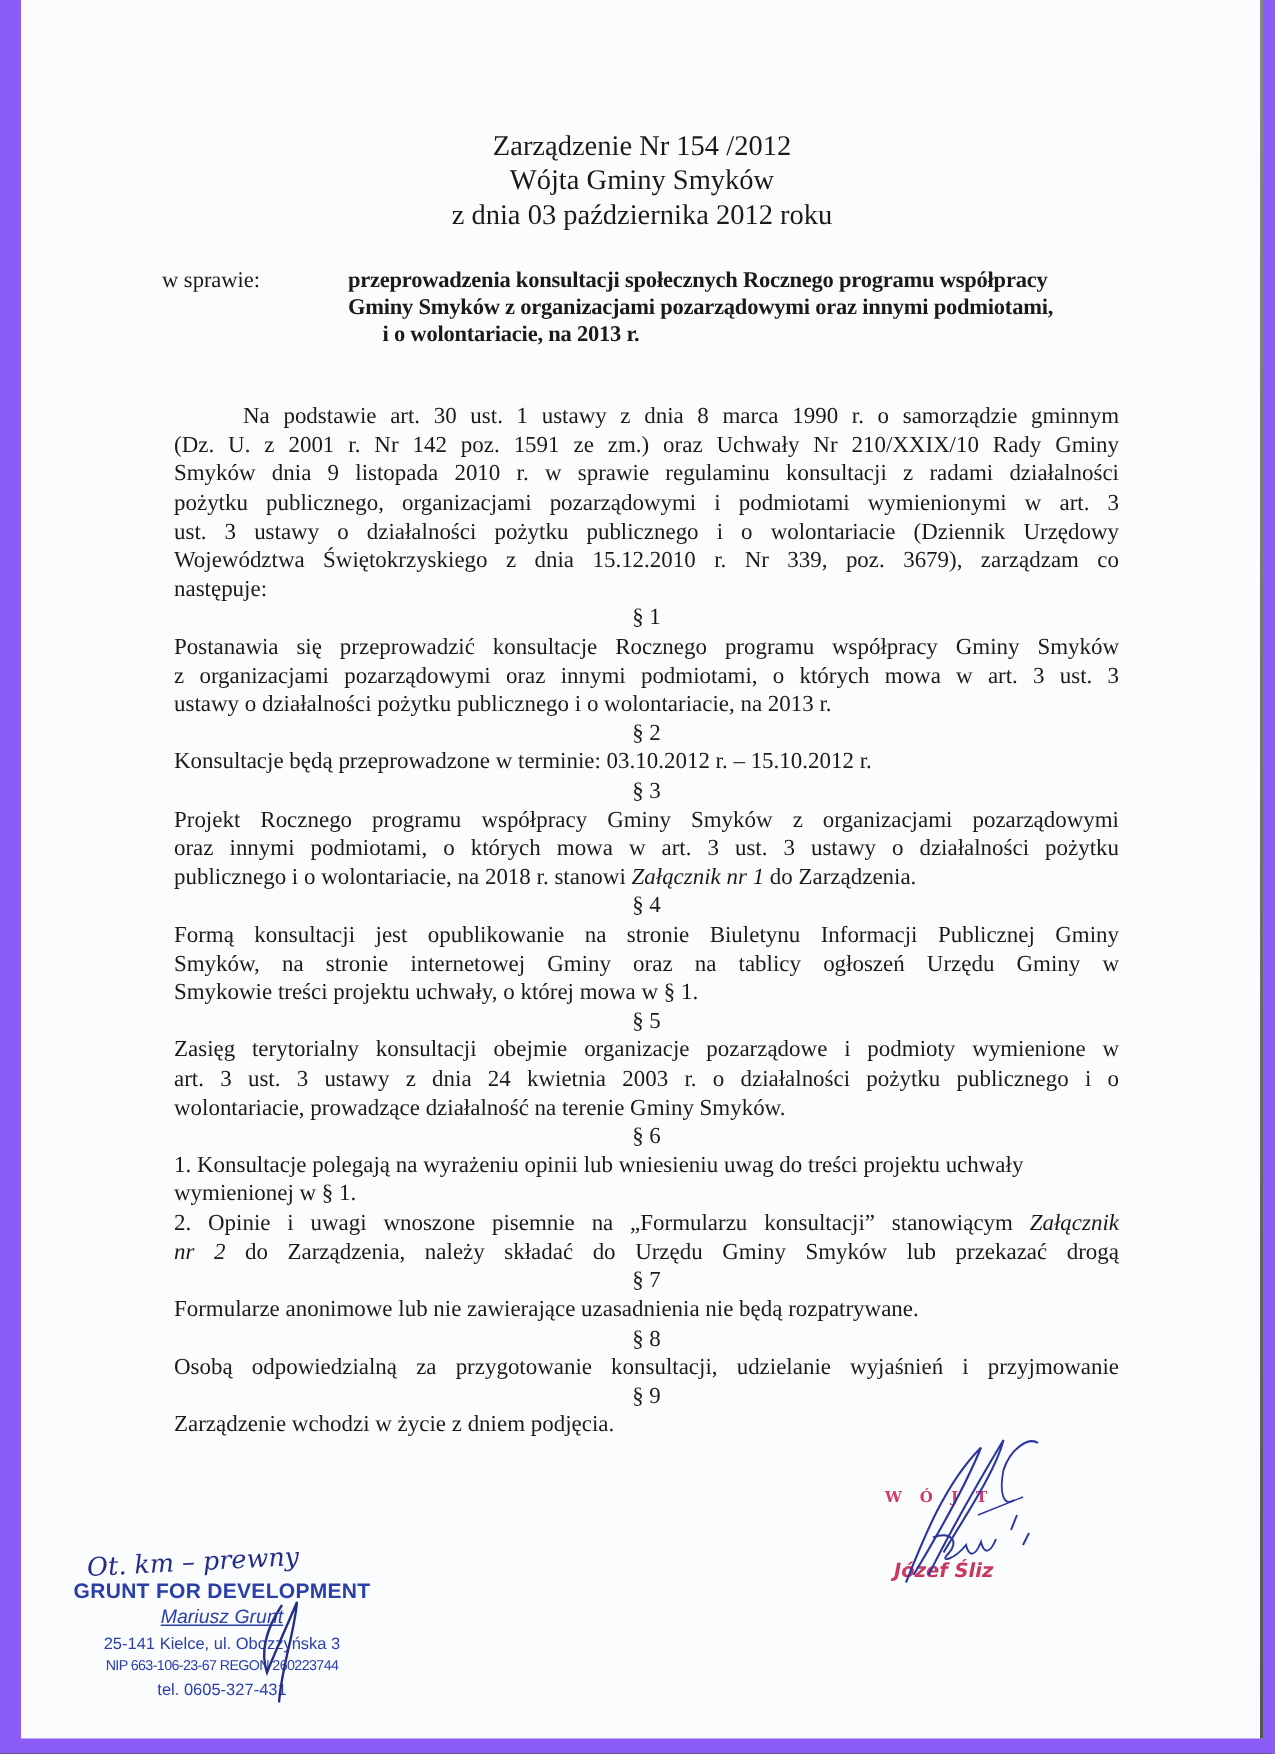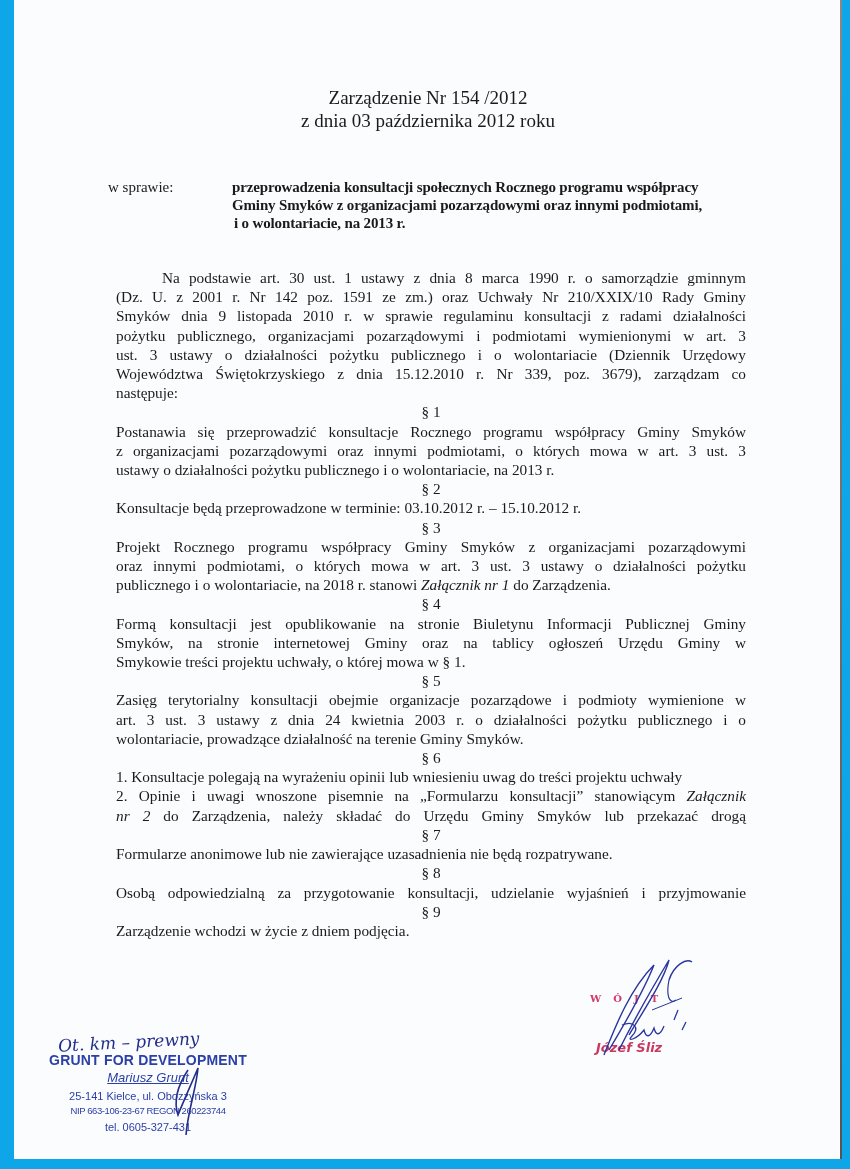--- a/index.html
+++ b/index.html
@@ -1,31 +1,31 @@
 <!DOCTYPE html>
 <html><head>
   <meta charset="utf-8">
   <style>
     * { box-sizing: border-box; margin: 0; padding: 0; }
     html, body { width: 850px; height: 1169px; overflow: hidden; background: #1c1c1c; }
     .scan {
-      position: relative; width: 850px; height: 1169px; background: #0ea5e9;
+      position: relative; width: 850px; height: 1169px; background: #8b5cf6;
     }
     .page {
       position: absolute; left: 14px; top: 0; width: 828px; height: 1159px;
       background: #fbfcfd;
       font-family: "Liberation Serif", serif; color: #1a1a1a;
     }
     .page-inner { position: absolute; left: 0; top: 0; width: 100%; height: 100%; }
     .title-block { position: absolute; left: 0; width: 100%; text-align: center; top: 86px; font-size: 19px; line-height: 23px; }
     .subject { position: absolute; top: 178px; left: 94px; width: 700px; font-size: 15px; line-height: 18px; }
     .subject-label { position: absolute; left: 0; top: 0; }
     .subject-text { position: absolute; left: 124px; top: 0; width: 560px; font-weight: bold; font-family: "Liberation Serif", serif; letter-spacing: -0.15px; }
     .subject-text span { display: block; white-space: nowrap; }
-    .subject-text span.indent { padding-left: 2px; }
+    .subject-text span.indent { padding-left: 2px; margin-left: 21px; }
     .body { position: absolute; left: 102px; top: 268px; width: 630px; font-size: 15.3px; line-height: 19.2px; }
     .line { display: block; white-space: nowrap; text-align: justify; text-align-last: justify; }
     .line.last { text-align-last: left; }
     .line.indent { padding-left: 46px; }
     .para-mark { display: block; text-align: center; }
     .email { color: #1f3fbf; text-decoration: underline; }
     i { font-style: italic; }
     .stamp-left {
       position: absolute; left: 24px; top: 1040px; width: 220px; color: #2a3fa8;
       font-family: "Liberation Sans", sans-serif; text-align: center;
@@ -44,20 +44,21 @@
   </style>
 </head>
 <body>
 
 <div class="scan">
   <div class="page">
     <div class="page-inner">
 
       <div class="title-block">
         <div>Zarządzenie Nr 154 /2012</div>
+        <div>Wójta Gminy Smyków</div>
         <div>z dnia 03 października 2012 roku</div>
       </div>
 
       <div class="subject">
         <span class="subject-label">w sprawie:</span>
         <div class="subject-text">
           <span>przeprowadzenia konsultacji społecznych Rocznego programu współpracy</span>
           <span>Gminy Smyków z organizacjami pozarządowymi oraz innymi podmiotami,</span>
           <span class="indent">i o wolontariacie, na 2013 r.</span>
         </div>
@@ -103,20 +104,21 @@
         <div>
           <span class="para-mark">§ 5</span>
           <span class="line">Zasięg terytorialny konsultacji obejmie organizacje pozarządowe i podmioty wymienione w</span>
           <span class="line">art. 3 ust. 3 ustawy z dnia 24 kwietnia 2003 r. o działalności pożytku publicznego i o</span>
           <span class="line last">wolontariacie, prowadzące działalność na terenie Gminy Smyków.</span>
         </div>
 
         <div>
           <span class="para-mark">§ 6</span>
           <span class="line last">1. Konsultacje polegają na wyrażeniu opinii lub wniesieniu uwag do treści projektu uchwały</span>
+          <span class="line last">wymienionej w § 1.</span>
           <span class="line"><span>2. Opinie  i  uwagi  wnoszone  pisemnie na „Formularzu konsultacji”  stanowiącym </span><i>Załącznik</i></span>
           <span class="line"><i>nr 2</i><span> do Zarządzenia,  należy  składać  do  Urzędu  Gminy Smyków lub  przekazać  drogą</span></span>
         </div>
 
         <div>
           <span class="para-mark">§ 7</span>
           <span class="line last">Formularze anonimowe lub nie zawierające uzasadnienia nie będą rozpatrywane.</span>
         </div>
 
         <div>

